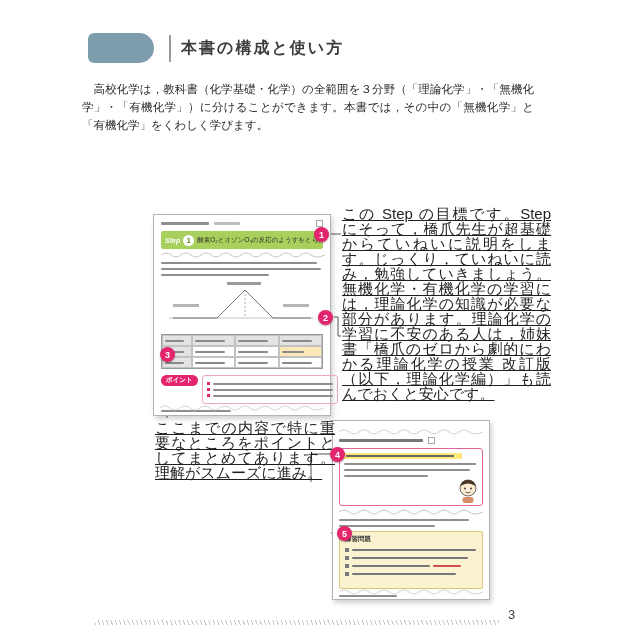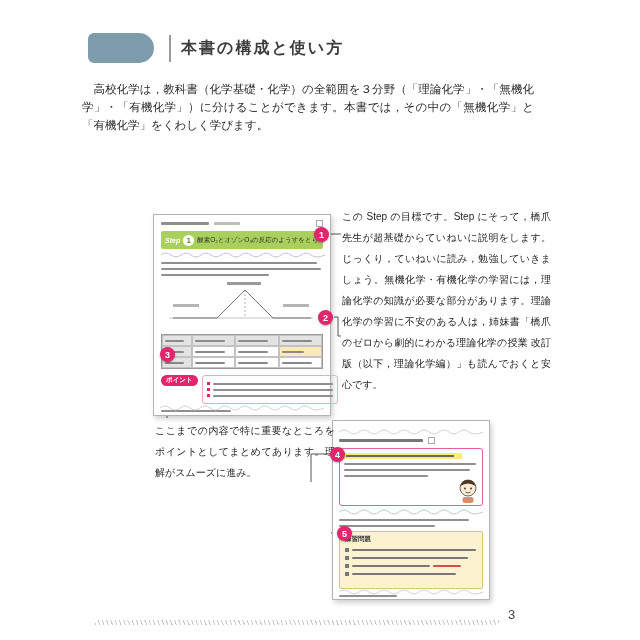--- a/index.html
+++ b/index.html
@@ -90,22 +90,22 @@
   .p-row .bar{margin:0;}
   .bar.red{background:#d05050;}
 
   .badge{
     position:absolute;width:15px;height:15px;border-radius:50%;
     background:#e3256e;color:#fff;font-size:9px;font-weight:700;
     display:flex;align-items:center;justify-content:center;
     box-shadow:0 1px 2px rgba(0,0,0,.3);z-index:5;
   }
   .note{
-    position:absolute;font-size:10px;line-height:21px;
-    text-align:justify;color:#1f1f1f;
+    position:absolute;font-size:15px;line-height:15px;
+    text-align:justify;color:#1f1f1f;text-decoration:underline;
   }
   .noteA{left:247px;top:0;width:209px;}
   .noteB{left:247px;top:124px;width:209px;}
   .noteC{left:60px;top:214px;width:180px;}
   .noteD{left:60px;top:278px;width:180px;}
   .noteE{left:60px;top:329px;width:180px;}
 
   
   .footer-rule{
     position:absolute;left:95px;top:620px;width:404px;height:5px;

